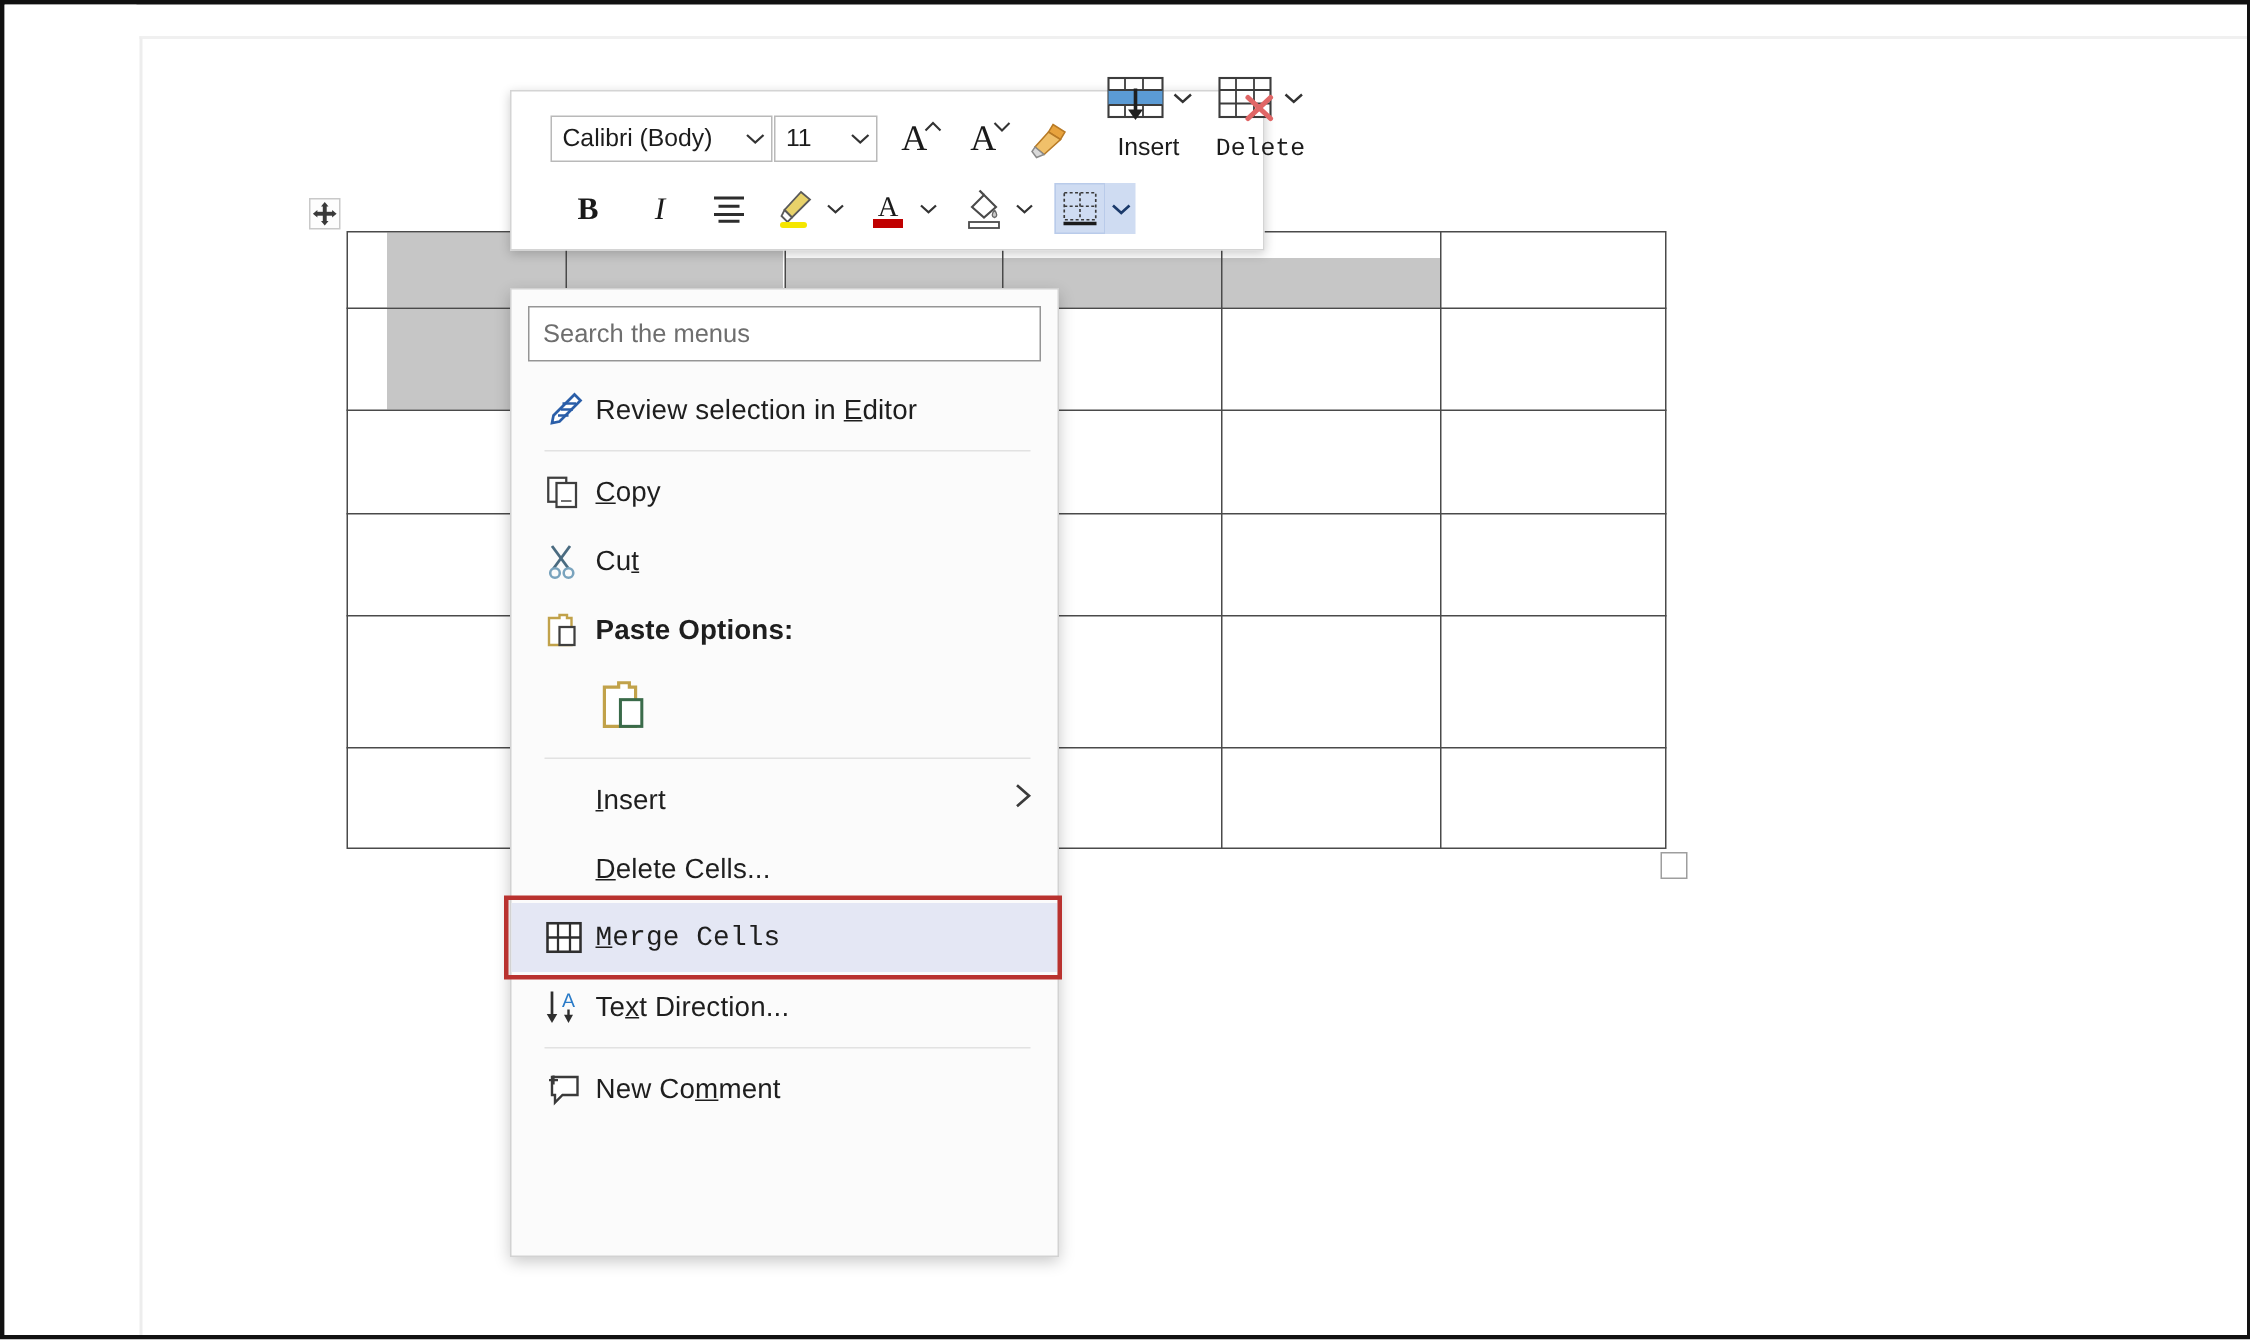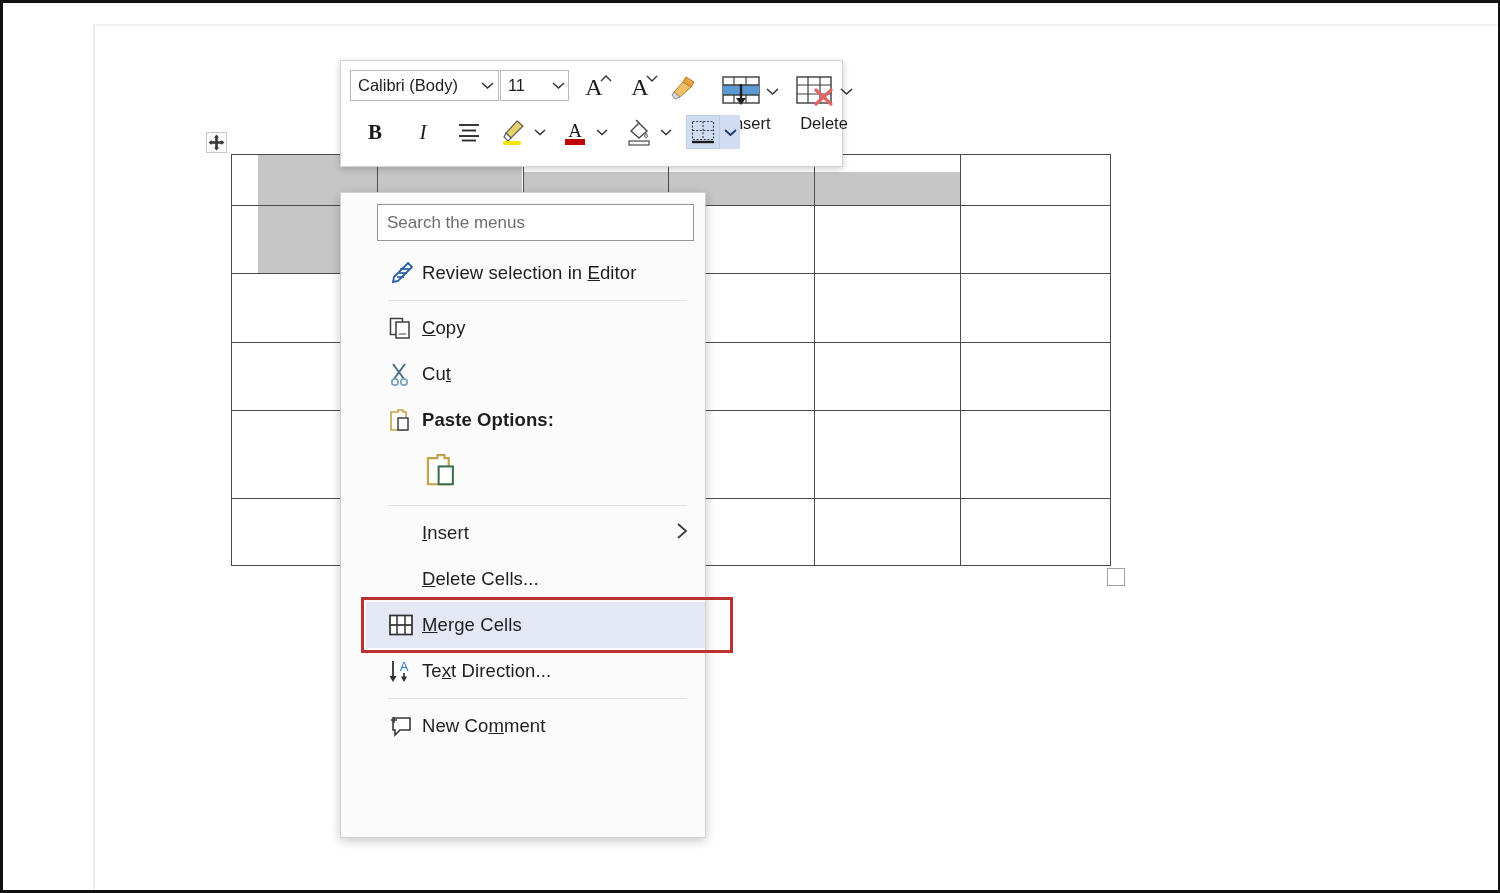--- a/index.html
+++ b/index.html
@@ -72,21 +72,21 @@
   
   .mini-toolbar{
     position:absolute;left:337px;top:57px;width:503px;height:107px;
     background:#ffffff;
     border:1px solid #d4d4d4;
     box-shadow:0 2px 7px rgba(0,0,0,.20);
     box-sizing:border-box;
     z-index:40;
   }
   .mt-row{
-    position:absolute;left:0;width:503px;display:flex;align-items:flex-start;
+    position:absolute;left:17px;width:503px;display:flex;align-items:center;
   }
   .mt-row-1{top:9px;height:45px;padding-left:9px;}
   .mt-row-2{top:54px;height:48px;padding-left:9px;}
 
   .font-box{
     width:164px;height:31px;border:1px solid #b9b9b9;background:#fff;
     display:flex;align-items:center;box-sizing:border-box;
   }
   .font-box .fv{
     flex:1;padding-left:7px;font-size:16.5px;color:#1c1c1c;
@@ -121,21 +121,20 @@
   .bigbtn-top{display:flex;align-items:center;}
 
   
   .ctx-menu{
     position:absolute;left:337px;top:189px;width:366px;height:646px;
     background:#fbfbfb;
     border:1px solid #d2d2d2;
     box-shadow:0 3px 10px rgba(0,0,0,.22);
     box-sizing:border-box;
     z-index:60;
-    padding-left:25px;
   }
   .ctx-search-wrap{padding:11px 11px 5px 11px;}
   .ctx-search{
     width:100%;height:37px;box-sizing:border-box;
     border:1px solid #959595;background:#ffffff;
     font-family:"Liberation Sans",sans-serif;font-size:17px;color:#5d5d5d;
     padding:0 9px;outline:none;
   }
   .ctx-search::placeholder{color:#6e6e6e;}
   .ctx-item{
@@ -160,21 +159,21 @@
   .ctx-sub-divider{
     position:absolute;right:42px;top:9px;height:28px;width:1px;background:#dcdcdc;
   }
   .paste-gallery{height:58px;display:flex;align-items:center;padding-left:58px;}
 
   .ctx-item.highlighted{background:#e4e7f4;}
   .redbox{
     position:absolute;left:-5px;top:-5px;width:372px;height:56px;
     border:3px solid #b9322f;box-sizing:border-box;pointer-events:none;
   }
-  .hl-wrap{position:relative;}
+  .hl-wrap{position:relative;font-family:Liberation Mono, monospace;}
 </style>
 </head>
 <body>
 
 <div id="screen">
 
   <div class="page-left-gutter"></div>
   <div class="page-sheet"></div>
 
   <div class="doc-table">
@@ -273,21 +272,21 @@
           </svg>
           <span style="margin-left:3px;">
             <svg width="13" height="9" viewBox="0 0 13 9">
                 <path d="M1 2 L6.5 7 L12 2" stroke="#333" stroke-width="1.6" fill="none"></path>
               </svg>
           </span>
         </div>
         <span class="lbl">Insert</span>
       </div>
 
-      <div class="bigbtn" style="margin-left:16px;">
+      <div class="bigbtn" style="margin-left:16px;font-family:Liberation Mono, monospace;">
         <div class="bigbtn-top">
           <svg width="42" height="34" viewBox="0 0 42 34">
             <rect x="2" y="3" width="34" height="26" fill="#fff" stroke="#3c3c3c" stroke-width="1.4"></rect>
             <line x1="2" y1="11" x2="36" y2="11" stroke="#3c3c3c" stroke-width="1.2"></line>
             <line x1="2" y1="20" x2="36" y2="20" stroke="#3c3c3c" stroke-width="1.2"></line>
             <line x1="13" y1="3" x2="13" y2="29" stroke="#3c3c3c" stroke-width="1.2"></line>
             <line x1="25" y1="3" x2="25" y2="29" stroke="#3c3c3c" stroke-width="1.2"></line>
             <line x1="21" y1="16" x2="36" y2="30" stroke="#e06666" stroke-width="3.4" stroke-linecap="round"></line>
             <line x1="36" y1="16" x2="21" y2="30" stroke="#e06666" stroke-width="3.4" stroke-linecap="round"></line>
           </svg>

